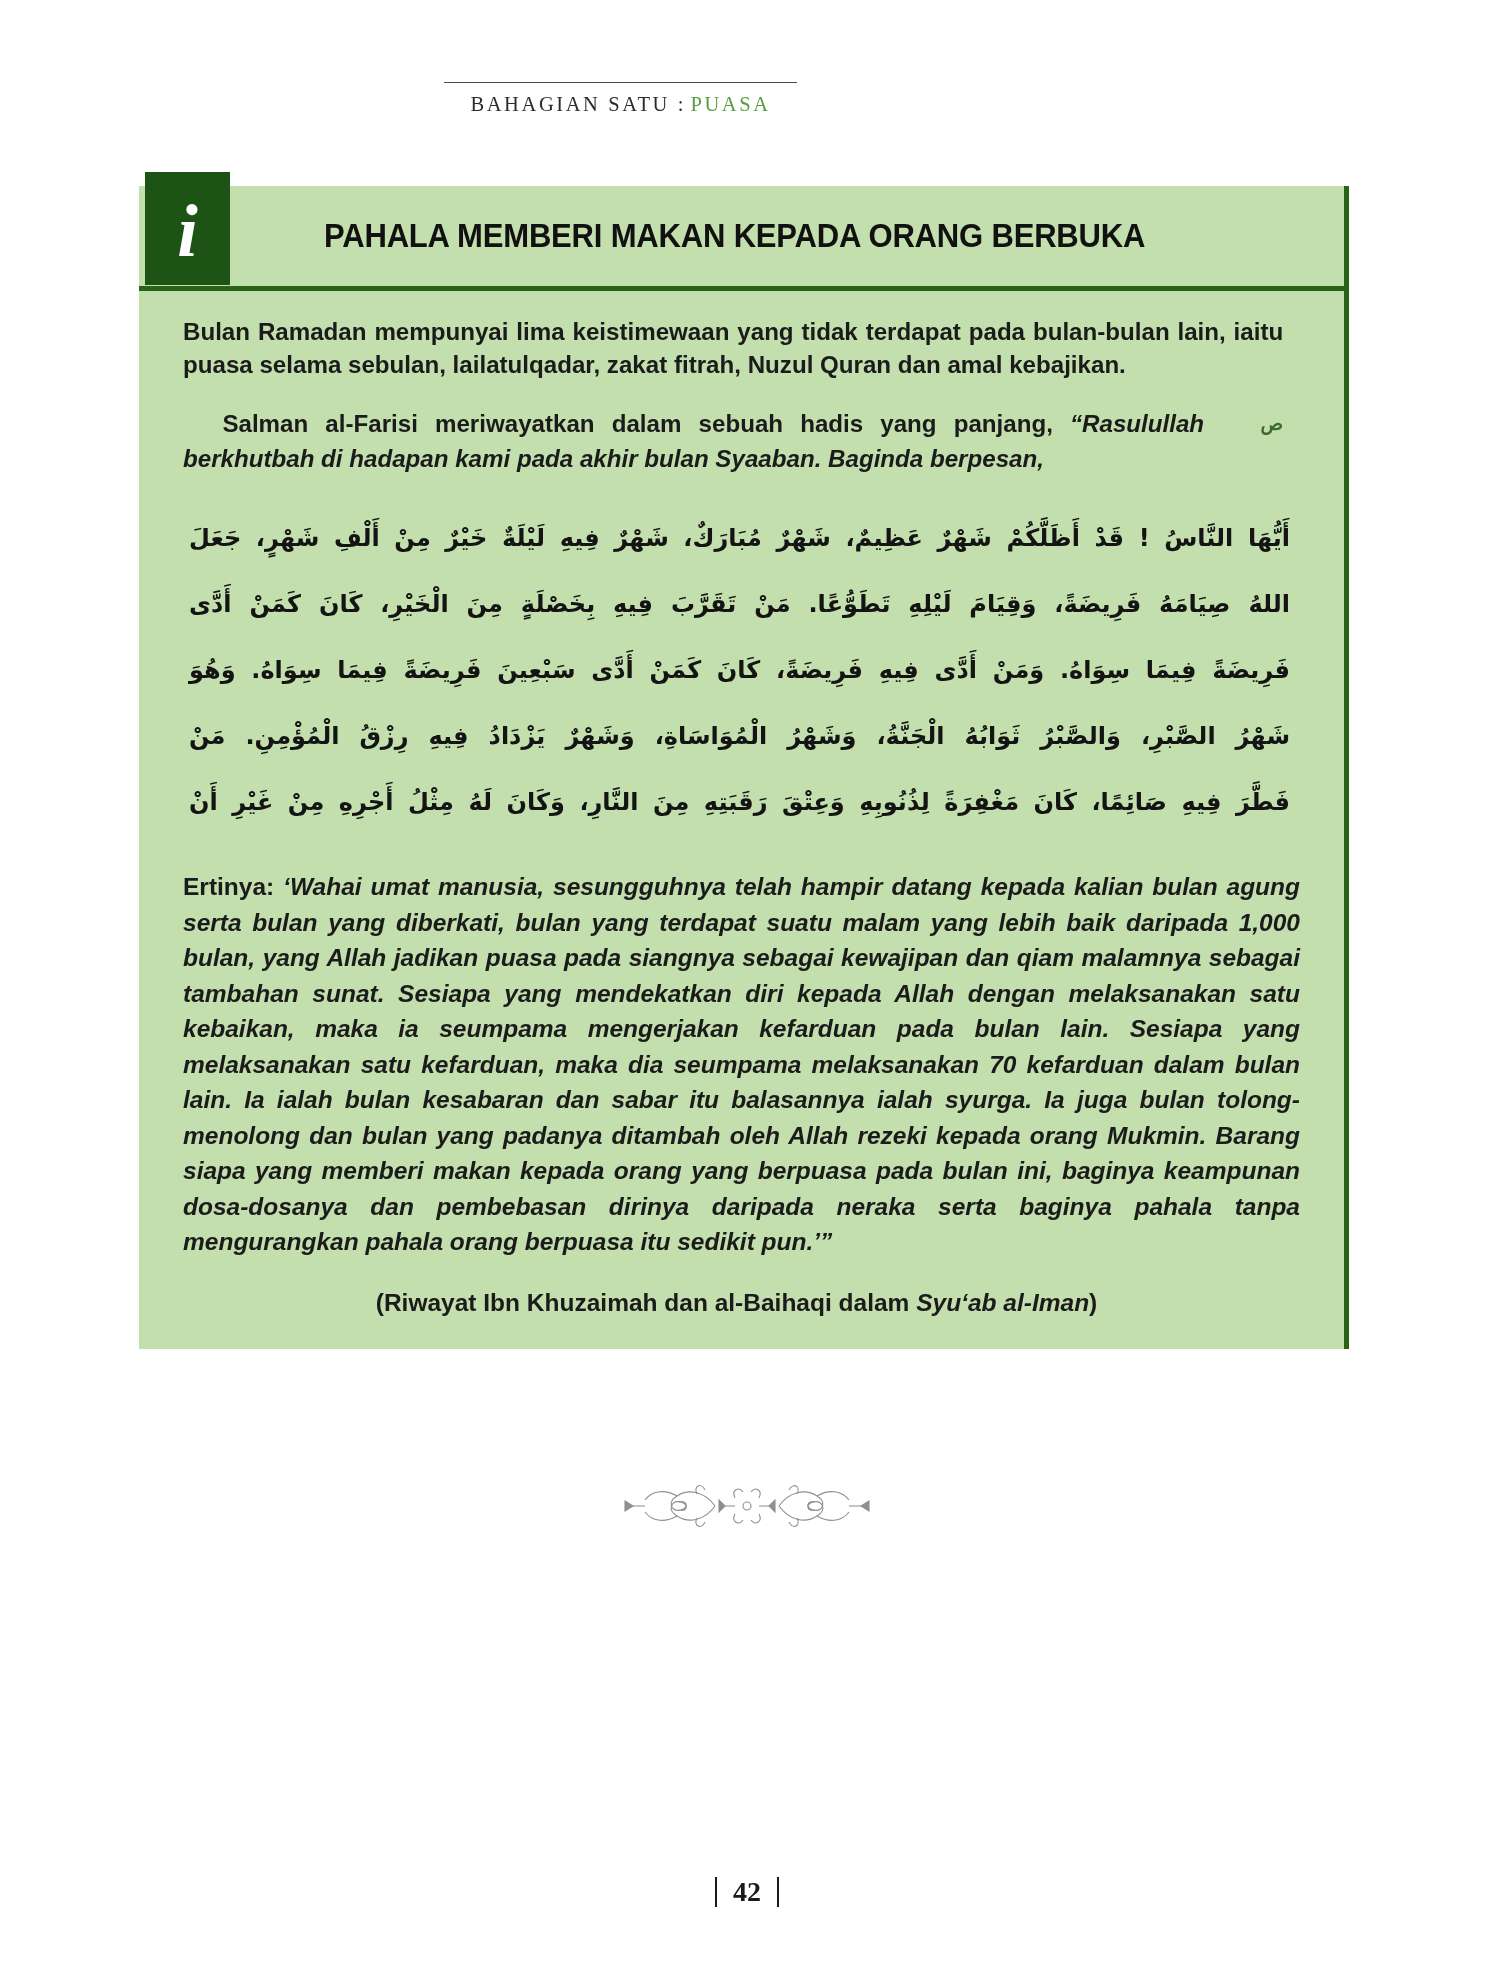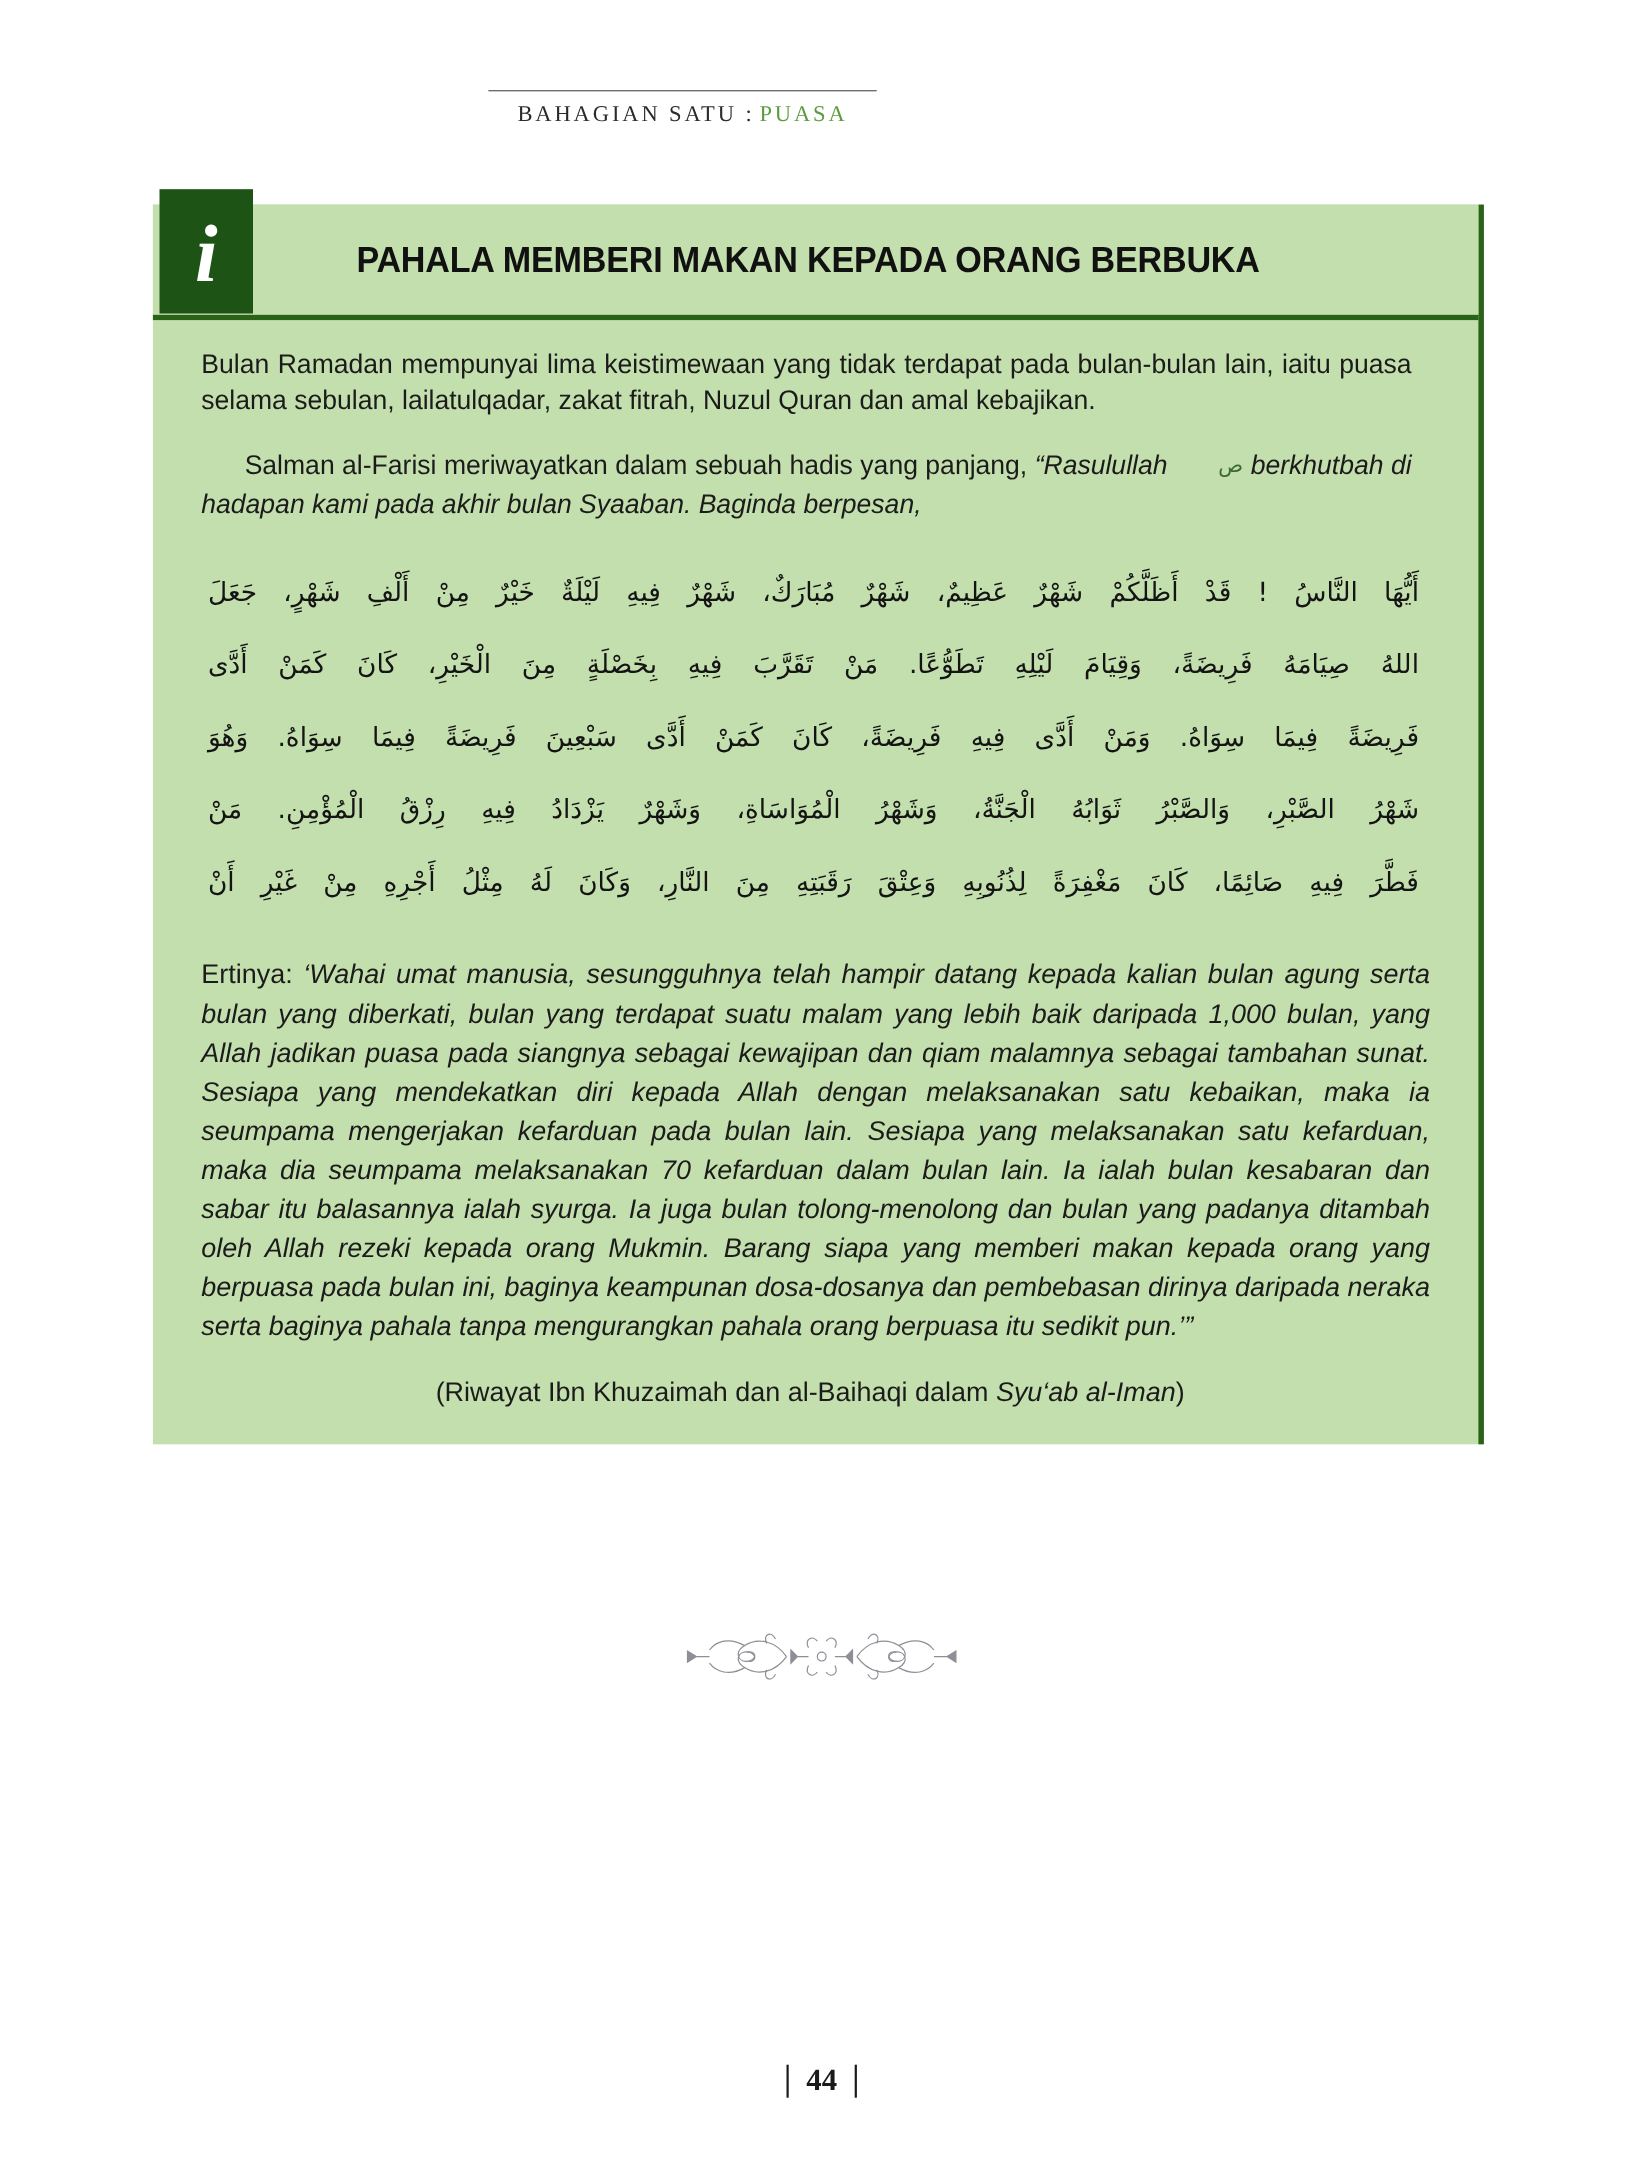--- a/index.html
+++ b/index.html
@@ -101,20 +101,21 @@
     white-space: nowrap;
   }
   .headbar-underline {
     height: 5px;
     background: #2a6318;
     margin-left: 0;
   }
 
   .panel-body {
     padding: 24px 44px 0 44px;
+    font-weight: bold;
   }
 
   p.para {
     margin: 0 0 0 0;
     font-size: 24.5px;
     line-height: 33px;
     color: #1b1b1b;
     text-align: justify;
     transform: scaleX(0.985);
     transform-origin: left top;
@@ -272,18 +273,18 @@
         <path d="M118 36 C114 44, 122 48, 126 42 M142 36 C146 44, 138 48, 134 42"></path>
         <path d="M80 16 C76 8, 84 4, 88 12 M180 16 C184 8, 176 4, 172 12"></path>
         <path d="M80 40 C76 48, 84 52, 88 44 M180 40 C184 48, 176 52, 172 44"></path>
       </g>
     </svg>
   </div>
 
   <div class="footer">
     <span class="footer-inner">
       <span class="footer-bar"></span>
-      <span class="footer-num">44</span>
+      <span class="footer-num">42</span>
       <span class="footer-bar"></span>
     </span>
   </div>
 
 </div>
 
 </body></html>

